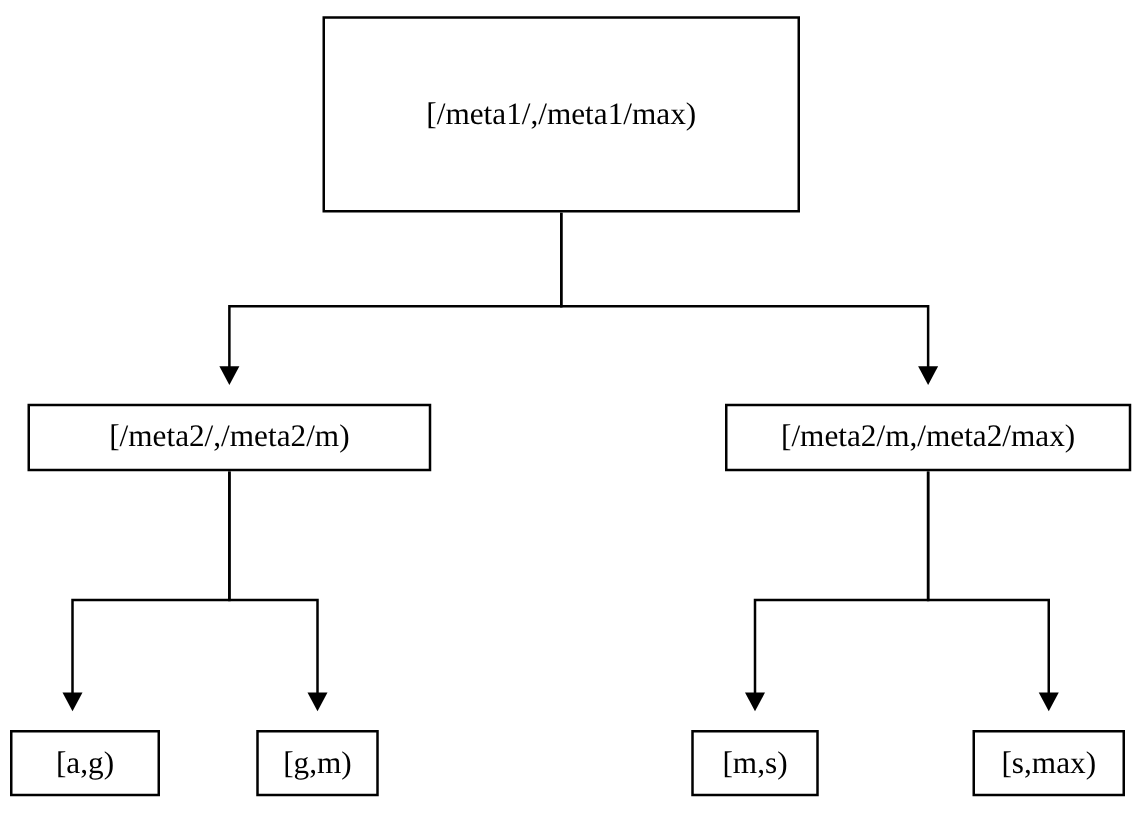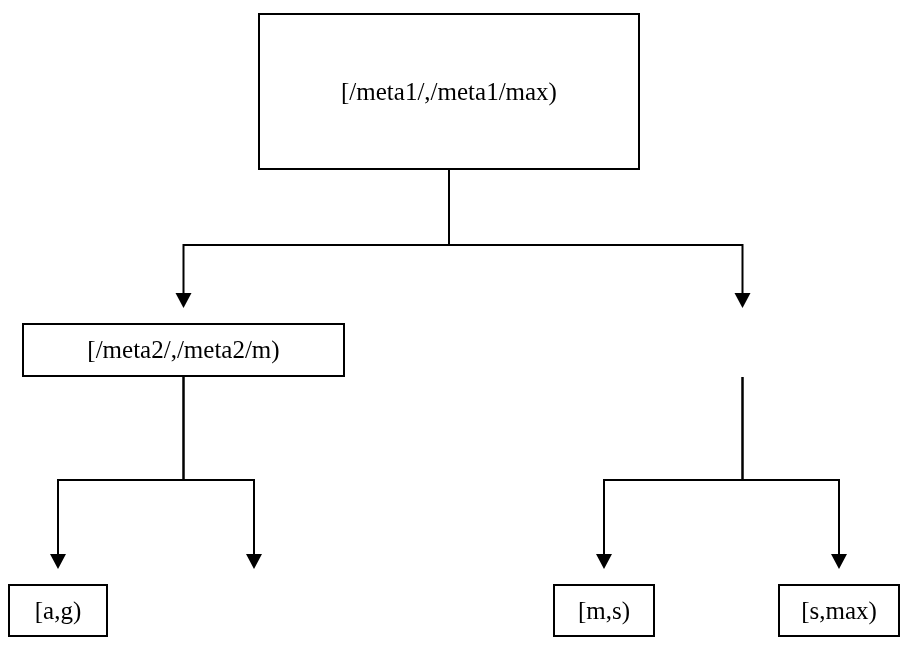--- a/index.html
+++ b/index.html
@@ -40,21 +40,21 @@
     align-items: center;
     justify-content: center;
     font-size: 25px;
     color: #000000;
     white-space: nowrap;
     font-family: Liberation Serif, serif;
   }
   .node-root  { left: 258px; top: 13px;  width: 382px; height: 157px; }
   .node-l     { left: 22px;  top: 323px; width: 323px; height: 54px; text-align: center; }
   .node-r     { left: 580px; top: 323px; width: 325px; height: 54px; }
-  .node-ll    { left: 8px;   top: 584px; width: 100px; height: 53px; text-align: right; }
+  .node-ll    { left: 8px;   top: 584px; width: 120px; height: 53px; text-align: right; }
   .node-lr    { left: 205px; top: 584px; width: 98px;  height: 53px; }
   .node-rl    { left: 553px; top: 584px; width: 102px; height: 53px; }
   .node-rr    { left: 778px; top: 584px; width: 122px; height: 53px; }
 </style>
 </head>
 <body>
 
 <div class="canvas">
 
   <svg class="edges" viewBox="0 0 912 652" xmlns="http://www.w3.org/2000/svg">
@@ -91,25 +91,31 @@
   </svg>
 
   <div class="node node-root">
     <span>[/meta1/,/meta1/max)</span>
   </div>
 
   <div class="node node-l">
     <span>[/meta2/,/meta2/m)</span>
   </div>
 
+  <div class="node node-r">
+    <span>[/meta2/m,/meta2/max)</span>
+  </div>
 
   <div class="node node-ll">
     <span>[a,g)</span>
   </div>
 
+  <div class="node node-lr">
+    <span>[g,m)</span>
+  </div>
 
   <div class="node node-rr">
     <span>[s,max)</span>
   </div>
 
   <div class="node node-rl">
     <span>[m,s)</span>
   </div>
 
 </div>

